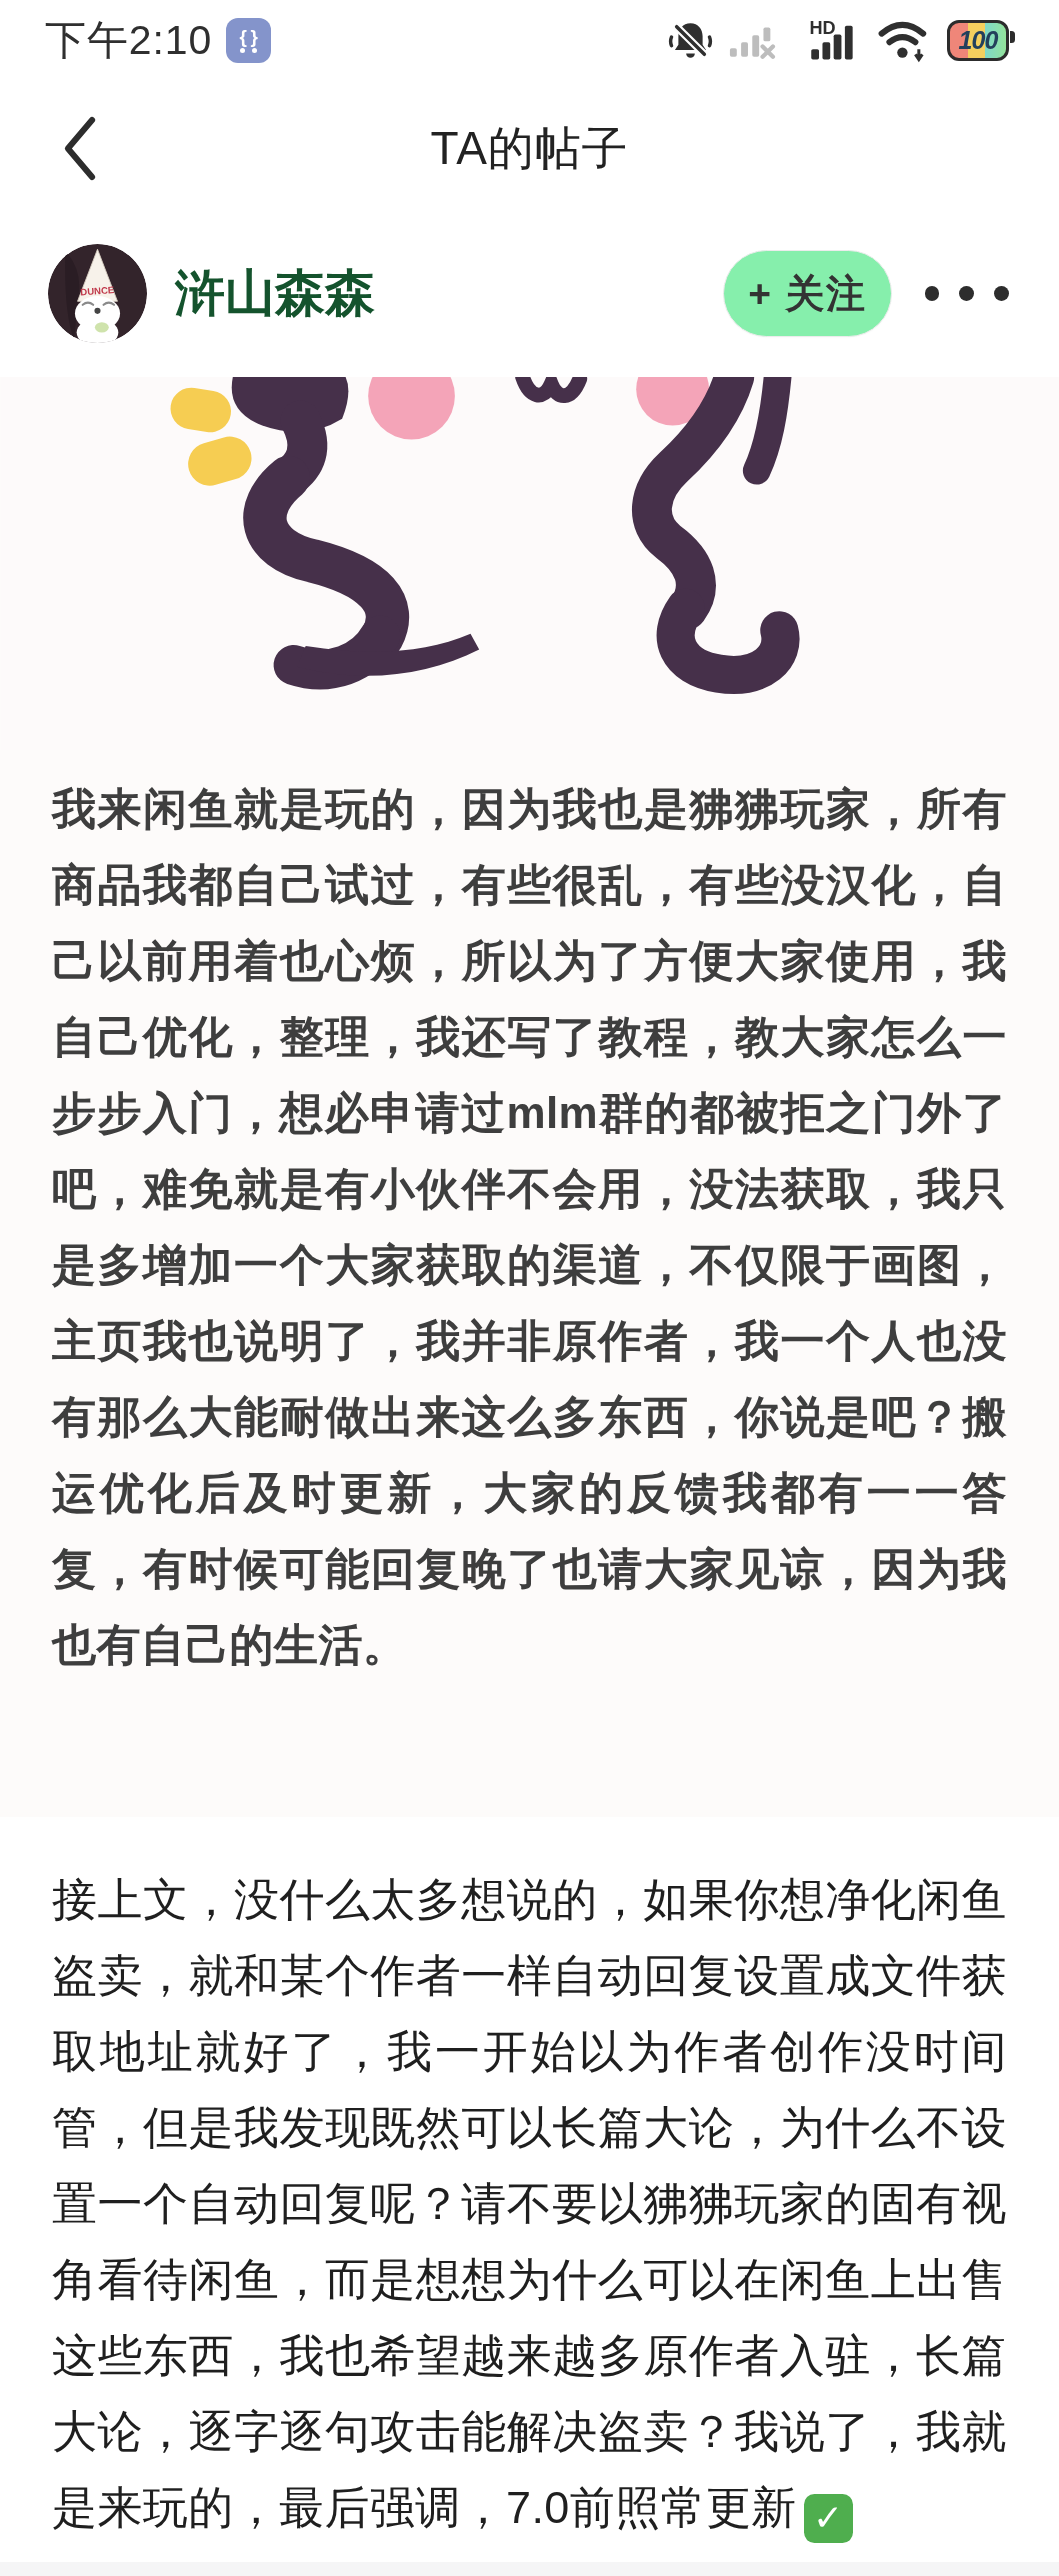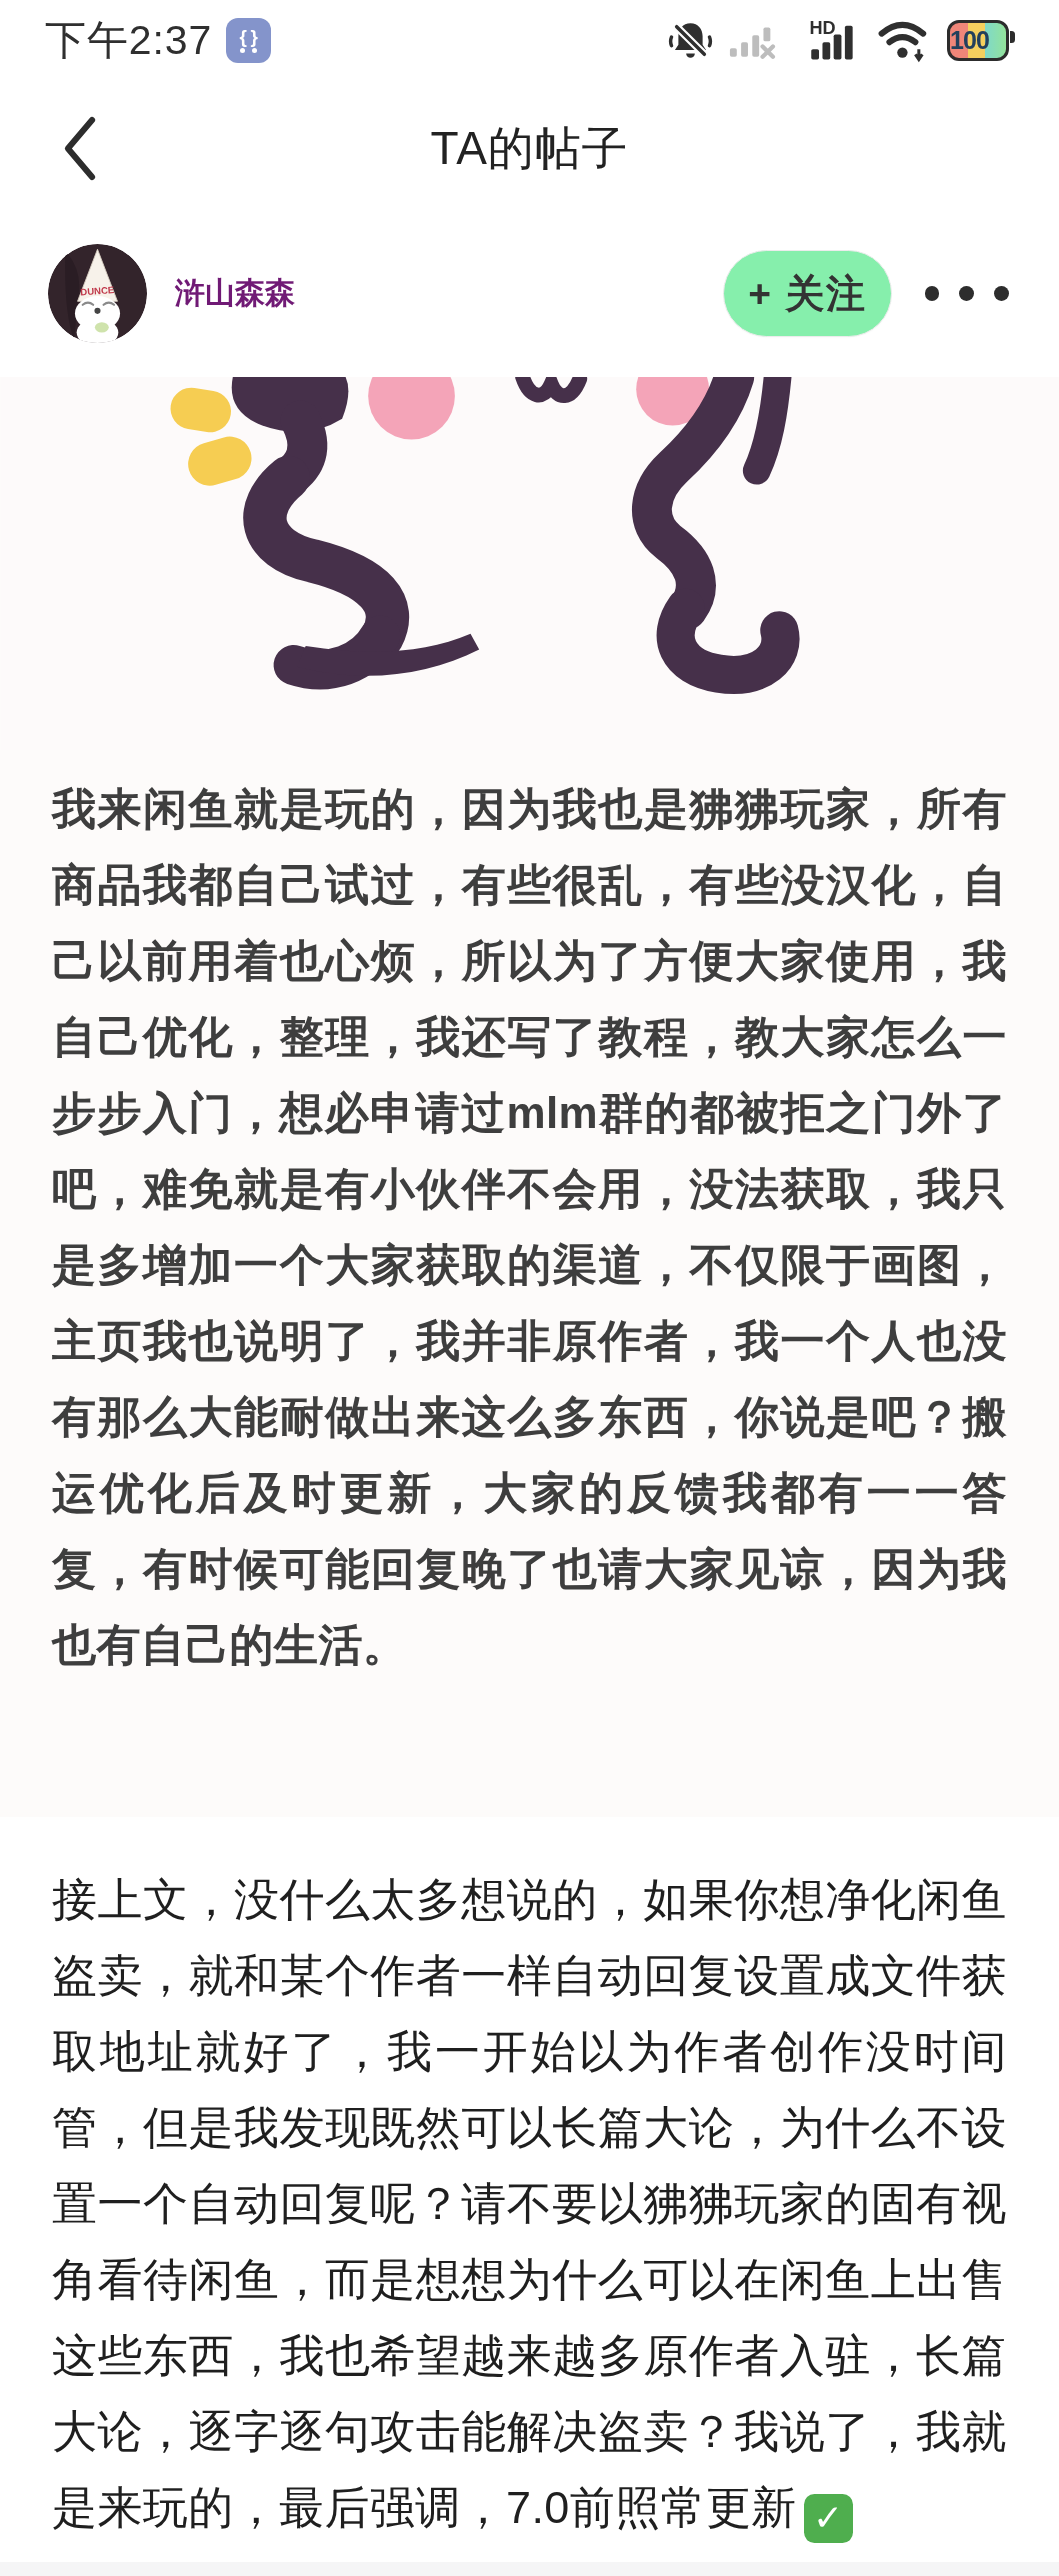--- a/index.html
+++ b/index.html
@@ -25,21 +25,21 @@
     display:flex;flex-direction:column;align-items:center;justify-content:center;
     color:#ffffff;
   }
   .sb-app-icon .braces{font-size:19px;font-weight:700;line-height:19px;}
   .sb-app-icon .eyes{display:flex;gap:7px;margin-top:2.6px;}
   .sb-app-icon .eyes i{width:5.2px;height:5.2px;border-radius:50%;background:#fff;}
   .sb-right{margin-left:auto;display:flex;align-items:center;gap:14.8px;}
   .sb-batt{
     position:relative;width:56px;height:35px;border:3.5px solid #2c2c2c;border-radius:12px;
     background:linear-gradient(90deg,#ef8679 0%,#ef8679 33%,#f4cf5e 33%,#f4cf5e 63%,#7fd9c9 63%,#93e39b 100%);
-    display:flex;align-items:center;
+    display:flex;align-items:center;justify-content:center;font-style:italic;
   }
   .sb-batt:after{content:"";position:absolute;right:-8.7px;top:8.7px;width:5.2px;height:12px;background:#2c2c2c;border-radius:0 3.5px 3.5px 0;}
   .sb-batt span{font-size:25px;font-weight:700;color:#23405c;letter-spacing:-0.9px;}
   
   .nav-bar{
     position:relative;height:137px;
     display:flex;align-items:center;justify-content:center;
   }
   .nav-back{
     position:absolute;left:54px;top:50%;transform:translateY(-50%);
@@ -47,21 +47,21 @@
     background:none;border:none;padding:0;cursor:pointer;
   }
   .nav-title{font-size:46px;font-weight:400;color:#222;letter-spacing:0.9px;}
   
   .user-row{
     margin-top:19px;height:115px;
     display:flex;align-items:center;
     padding:0 50px 0 48px;box-sizing:border-box;
   }
   .avatar{width:99px;height:99px;border-radius:50%;overflow:hidden;flex:0 0 auto;}
-  .user-name{margin-left:28px;font-size:30px;font-weight:700;color:#701a75;}
+  .user-name{margin-left:28px;font-size:50px;font-weight:700;color:#14532d;}
   .follow-btn{
     margin-left:auto;
     height:87px;min-width:168px;border-radius:45px;
     background:#86efac;border:1.7px solid #ececec;box-shadow:0 0.9px 1.7px rgba(0,0,0,.02);
     display:flex;align-items:center;justify-content:center;
     font-size:39px;font-weight:600;color:#333;letter-spacing:1.7px;
     cursor:pointer;box-sizing:border-box;padding:14px 24px;
   }
   .more-btn{
     margin-left:33px;border:none;background:none;cursor:pointer;
@@ -94,21 +94,21 @@
   }
   .bottom-strip{position:absolute;left:0;bottom:0;width:100%;height:14px;background:#f5f5f6;}
   svg{display:block;}
 </style>
 </head>
 <body>
 
 <div class="screen">
 
   <div class="status-bar">
-    <span class="sb-time">下午2:37</span>
+    <span class="sb-time">下午2:10</span>
     <span class="sb-app-icon">
       <span class="braces">{ }</span>
       <span class="eyes">
           <i></i>
           <i></i>
         </span>
     </span>
     <span class="sb-right">
 
       <svg width="45" height="45" viewBox="0 0 52 52">

